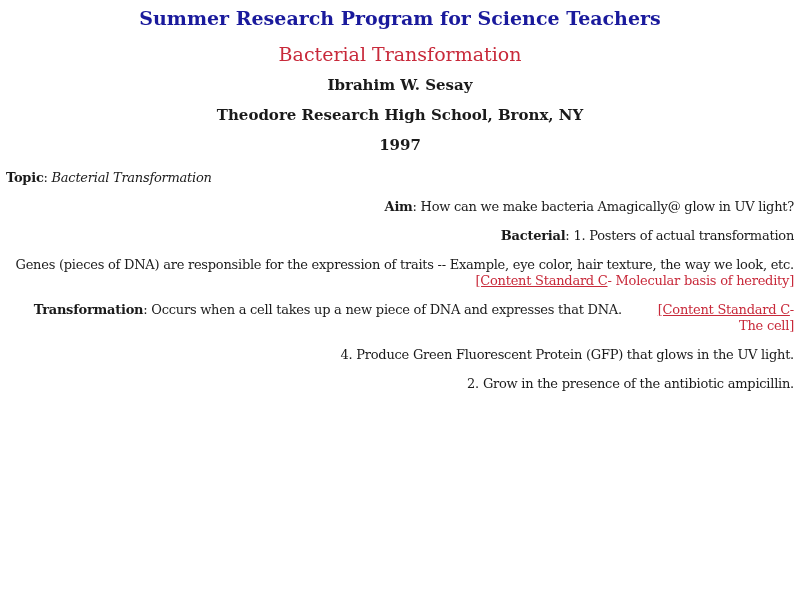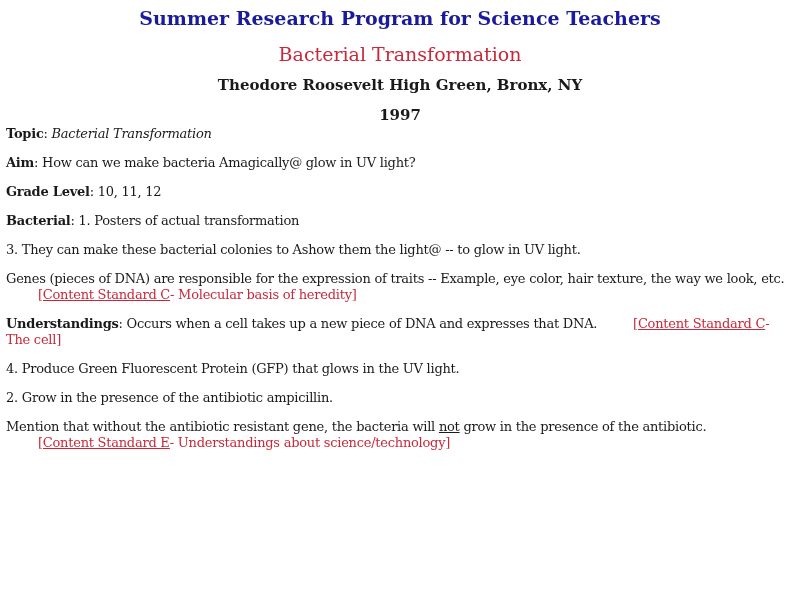--- a/index.html
+++ b/index.html
@@ -31,71 +31,62 @@
     font-weight: bold;
     line-height: 22px;
   }
   .hdr.first { margin-top: 8px; }
   p {
     margin: 0;
     line-height: 16px;
     font-size: 13px;
     letter-spacing: -0.25px;
   }
-  .p-top { margin-top: 0; }
-  .p-gap { margin-top: 13px; }
+  .p-top { margin-top: 14px; }
+  .p-gap { margin-top: 13px; text-align: right; }
   b { font-weight: bold; }
   a.std, .std-rest { color: #c8293a; }
   a.std { text-decoration: underline; margin-left: 32px; }
   u { text-decoration: underline; }
 </style>
 </head>
 <body>
 
 <div class="page">
 
   <div class="center">
     <h1>Summer Research Program for Science Teachers</h1>
     <h2>Bacterial Transformation</h2>
-    <div class="hdr">Theodore Roosevelt High Green, Bronx, NY</div>
+    <div class="hdr first">Ibrahim W. Sesay</div>
+    <div class="hdr">Theodore Research High School, Bronx, NY</div>
     <div class="hdr">1997</div>
   </div>
 
   <p class="p-top">
     <b>Topic</b>: <i>Bacterial Transformation</i>
   </p>
 
   <p class="p-gap">
     <b>Aim</b>: <span>How can we make bacteria Amagically@ glow in UV light?</span>
   </p>
 
-  <p class="p-gap">
-    <b>Grade Level</b>: <span>10, 11, 12</span>
-  </p>
 
   <p class="p-gap">
     <b>Bacterial</b>: <span>1. Posters of actual transformation</span>
   </p>
 
-  <p class="p-gap">3. They can make these bacterial colonies to Ashow them the light@ -- to glow in UV light.</p>
 
   <p class="p-gap">
     <span>Genes (pieces of DNA) are responsible for the expression of traits -- Example, eye color, hair texture, the way we look, etc.</span>
     <a class="std" href="#">[Content Standard C</a><span class="std-rest">- Molecular basis of heredity]</span>
   </p>
 
   <p class="p-gap">
-    <b>Understandings</b>: <span>Occurs when a cell takes up a new piece of DNA and expresses that DNA.</span>
+    <b>Transformation</b>: <span>Occurs when a cell takes up a new piece of DNA and expresses that DNA.</span>
     <a class="std" href="#">[Content Standard C</a><span class="std-rest">- The cell]</span>
   </p>
 
 
   <p class="p-gap">4. Produce Green Fluorescent Protein (GFP) that glows in the UV light.</p>
   <p class="p-gap">2. Grow in the presence of the antibiotic ampicillin.</p>
 
-  <p class="p-gap">
-    <span>Mention that without the antibiotic resistant gene, the bacteria will</span>
-    <u>not</u>
-    <span>grow in the presence of the antibiotic.</span>
-    <a class="std" href="#">[Content Standard E</a><span class="std-rest">- Understandings about science/technology]</span>
-  </p>
 
 </div>
 
 </body></html>

